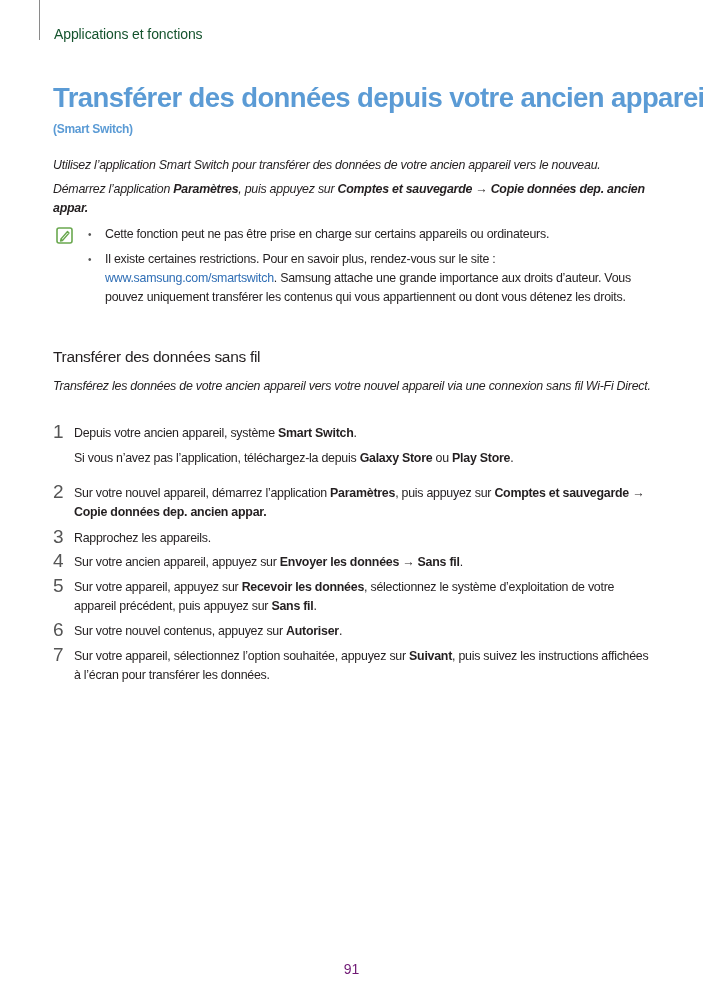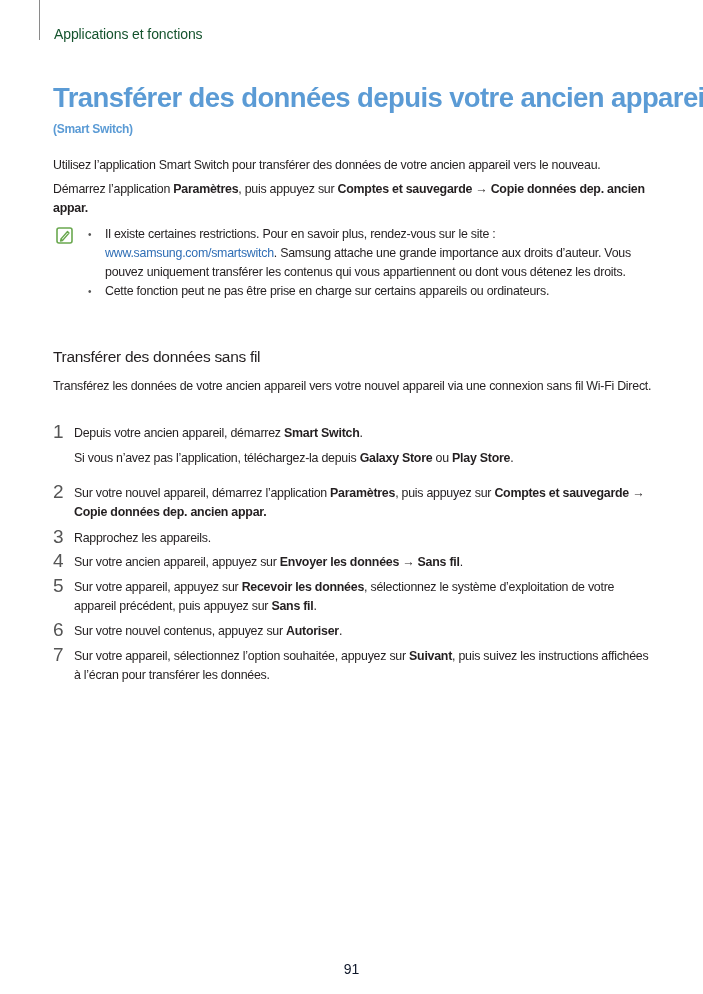--- a/index.html
+++ b/index.html
@@ -18,20 +18,21 @@
     position: absolute; left: 53px; top: 82px; font-size: 27.5px; font-weight: bold;
     color: #5b9bd5; letter-spacing: -0.6px; white-space: nowrap;
   }
   .subtitle {
     position: absolute; left: 53px; top: 122px; font-size: 12px; font-weight: bold;
     color: #5b9bd5; letter-spacing: -0.3px;
   }
   .para {
     position: absolute; left: 53px; width: 600px; font-size: 12.4px; line-height: 19px;
     letter-spacing: -0.25px;
+    font-style: italic;
   }
   b { font-weight: bold; }
   .note-icon {
     position: absolute; left: 56px; top: 227px; width: 17px; height: 17px;
   }
   .bullets {
     position: absolute; left: 88px; top: 225px; width: 570px; font-size: 12.4px;
     line-height: 19px; letter-spacing: -0.25px; margin: 0; padding: 0; list-style: none;
   }
   .bullets li { position: relative; padding-left: 17px; margin-bottom: 0; }
@@ -42,52 +43,52 @@
   .h2 {
     position: absolute; left: 53px; top: 348px; font-size: 15.5px; font-weight: normal;
     letter-spacing: -0.3px;
   }
   .steps { position: absolute; left: 53px; top: 424px; width: 600px; }
   .step { position: relative; padding-left: 21px; font-size: 12.4px; line-height: 19px; letter-spacing: -0.25px; }
   .step-num {
     position: absolute; left: 0; top: -2px; font-size: 19px; color: #555; font-weight: normal;
   }
   .page-num {
-    position: absolute; left: 0; width: 703px; text-align: center; top: 961px; font-size: 14px; color: #0f172a;
+    position: absolute; left: 0; width: 703px; text-align: center; top: 961px; font-size: 14px; color: #701a75;
   }
 </style>
 </head>
 <body>
 
 <div class="header-rule"></div>
 <div class="header-title">Applications et fonctions</div>
 
 <div class="title">Transférer des données depuis votre ancien appareil</div>
 <div class="subtitle">(Smart Switch)</div>
 
 <div class="para" style="top:156px;">Utilisez l’application Smart Switch pour transférer des données de votre ancien appareil vers le nouveau.</div>
 <div class="para" style="top:180px;"><span>Démarrez l’application </span><b>Paramètres</b><span>, puis appuyez sur </span><b>Comptes et sauvegarde</b><span> → </span><b>Copie données dep. ancien appar.</b></div>
 
 <svg class="note-icon" viewBox="0 0 17 17">
   <rect x="1" y="1" width="15" height="15" rx="2" ry="2" fill="none" stroke="#6aa84f" stroke-width="1.6"></rect>
   <path d="M5 12 L11.5 4.5 L13 6 L6.5 13.5 Z M5 12 L4.5 14 L6.5 13.5" fill="none" stroke="#6aa84f" stroke-width="1.3" stroke-linejoin="round"></path>
 </svg>
 
 <ul class="bullets">
+  <li style="margin-bottom:6px;"><span>Cette fonction peut ne pas être prise en charge sur certains appareils ou ordinateurs.</span></li>
   <li><span>Il existe certaines restrictions. Pour en savoir plus, rendez-vous sur le site : </span><a class="link">www.samsung.com/smartswitch</a><span>. Samsung attache une grande importance aux droits d’auteur. Vous pouvez uniquement transférer les contenus qui vous appartiennent ou dont vous détenez les droits.</span></li>
-  <li style="margin-bottom:6px;"><span>Cette fonction peut ne pas être prise en charge sur certains appareils ou ordinateurs.</span></li>
 </ul>
 
 <div class="h2">Transférer des données sans fil</div>
 <div class="para" style="top:377px;">Transférez les données de votre ancien appareil vers votre nouvel appareil via une connexion sans fil Wi-Fi Direct.</div>
 
 <div class="steps">
   <div class="step" style="margin-bottom:6px;">
     <span class="step-num">1</span>
-    <span>Depuis votre ancien appareil, démarrez </span><b>Smart Switch</b><span>.</span>
+    <span>Depuis votre ancien appareil, système </span><b>Smart Switch</b><span>.</span>
   </div>
   <div class="step" style="margin-bottom:16px;">
     <span>Si vous n’avez pas l’application, téléchargez-la depuis </span><b>Galaxy Store</b><span> ou </span><b>Play Store</b><span>.</span>
   </div>
   <div class="step" style="margin-bottom:7px;">
     <span class="step-num">2</span>
     <span>Sur votre nouvel appareil, démarrez l’application </span><b>Paramètres</b><span>, puis appuyez sur </span><b>Comptes et sauvegarde</b><span> → </span><b>Copie données dep. ancien appar.</b>
   </div>
   <div class="step" style="margin-bottom:5px;">
     <span class="step-num">3</span>

